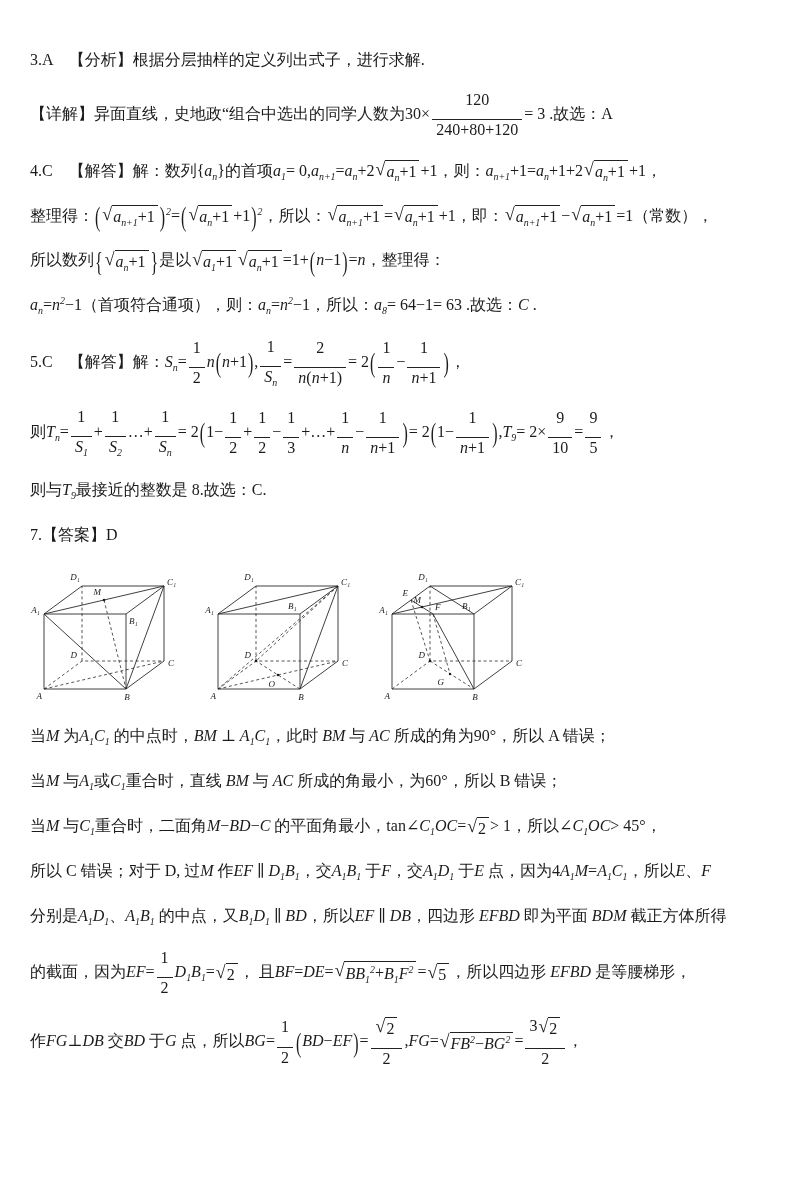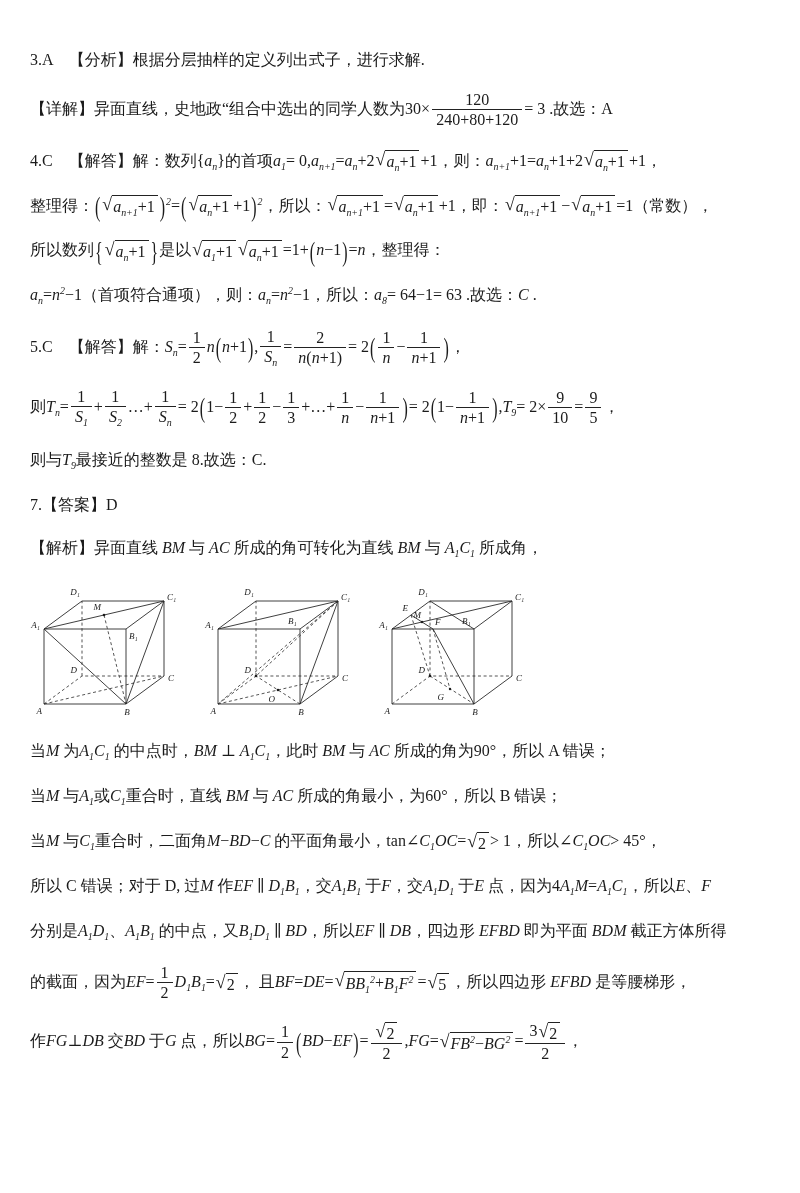--- a/index.html
+++ b/index.html
@@ -10,21 +10,21 @@
     font-size:16px;
   }
   .page{padding:40px 24px 0 30px;}
   .line{margin:8px 0 19px 0;line-height:1.5;white-space:normal;}
   .tx{font-family:"Liberation Serif","DejaVu Serif",serif;}
   .mi{font-style:italic;font-family:"Liberation Serif","DejaVu Serif",serif;}
   .vs{white-space:nowrap;}
   .vs sub,.vs sup{font-size:0.62em;font-style:italic;}
   .frac{display:inline-flex;flex-direction:column;vertical-align:middle;
         text-align:center;margin:0 2px;line-height:1.15;}
-  .frac .num{display:block;padding:0 4px 0 4px;border-bottom:1.2px solid #222;}
+  .frac .num{display:block;padding:0 4px 10px 4px;border-bottom:1.2px solid #222;}
   .frac .den{display:block;padding:1px 4px 0 4px;}
   .sqrt{display:inline-flex;align-items:flex-start;vertical-align:middle;margin:0 1px;}
   .sqrt .rg{line-height:1.05;font-size:1.12em;}
   .sqrt .rc{border-top:1.2px solid #222;padding:1px 3px 0 1px;line-height:1.2;}
   .bp{display:inline-block;transform:scaleY(1.75);vertical-align:middle;
       margin:0 1px;font-weight:400;}
   .figrow{display:flex;gap:14px;margin:6px 0 20px 0;align-items:flex-end;}
   .figrow svg{display:block;}
   .vlabel{font-family:"Liberation Serif","DejaVu Serif",serif;font-style:italic;
           font-size:9px;fill:#1b1b1b;}
@@ -125,21 +125,20 @@
           <span class="den"><span class="mi">n</span><span class="tx">+1</span></span>
         </span><span class="bp">)</span><span class="tx">,</span><span class="vs"><span class="mi">T</span><sub>9</sub></span><span class="tx">= 2×</span><span class="frac">
           <span class="num"><span class="tx">9</span></span>
           <span class="den"><span class="tx">10</span></span>
         </span><span class="tx">=</span><span class="frac">
           <span class="num"><span class="tx">9</span></span>
           <span class="den"><span class="tx">5</span></span>
         </span><span class="tx">，</span></div>
       <div class="line"><span class="tx">则与</span><span class="vs"><span class="mi">T</span><sub>9</sub></span><span class="tx">最接近的整数是 8.故选：C.</span></div>
       <div class="line"><span class="tx">7.【答案】D</span></div>
-      <div class="line"><span class="tx">【解析】异面直线 </span><span class="mi">BM</span><span class="tx"> 与 </span><span class="mi">AC</span><span class="tx"> 所成的角可转化为直线 </span><span class="mi">BM</span><span class="tx"> 与 </span><span class="vs"><span class="mi">A</span><sub>1</sub></span><span class="vs"><span class="mi">C</span><sub>1</sub></span><span class="tx"> 所成角，</span></div>
     </div>
 
   <div class="figrow">
 
     <svg width="160" height="138" viewBox="0 0 160 138">
       <g>
         <path class="edge" d="M14,123 L96,123 L96,48 L14,48 Z"></path>
         <path class="edge" d="M96,123 L134,95 L134,20 L96,48"></path>
         <path class="edge" d="M14,48 L52,20 L134,20"></path>
         <path class="hid" d="M14,123 L52,95 L134,95"></path>

